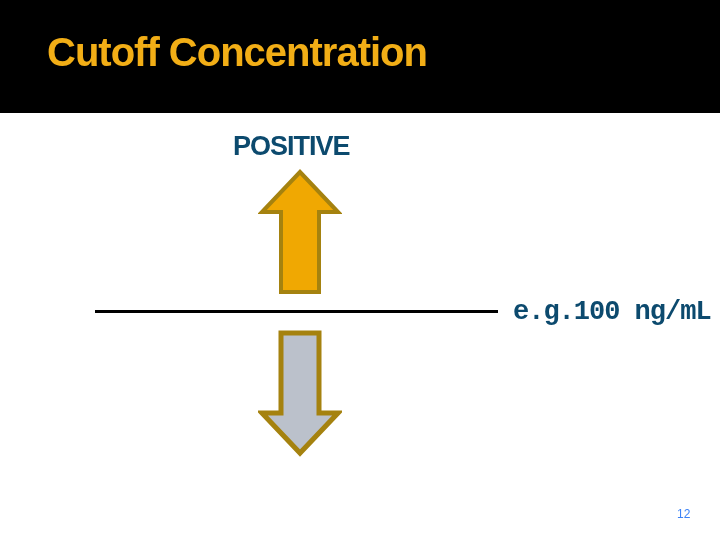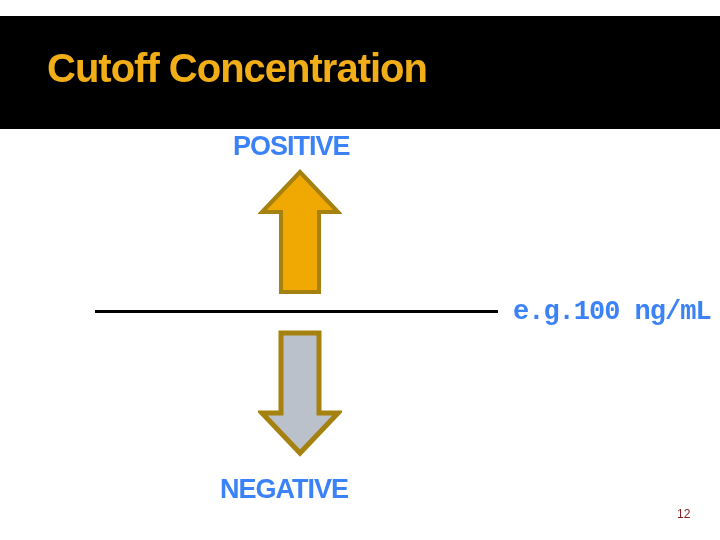--- a/index.html
+++ b/index.html
@@ -13,35 +13,34 @@
     height: 540px;
     background: #ffffff;
     overflow: hidden;
   }
   .header {
     position: absolute;
     left: 0; top: 0;
     width: 720px;
     height: 113px;
     background: #000000;
-    margin-top: 16px;
   }
   .title {
     position: absolute;
     left: 47px;
     top: 30px;
     font-size: 40px;
     font-weight: 700;
     letter-spacing: -1px;
     color: #F2AE16;
     white-space: nowrap;
   }
   .label {
     position: absolute;
-    color: #3b82f6;
+    color: #0c4a6e;
     font-weight: 700;
     font-size: 27px;
     letter-spacing: -1px;
     white-space: nowrap;
   }
   .positive-label { left: 233px; top: 131px; }
   .negative-label { left: 220px; top: 474px; }
   .cutoff-label   { left: 513px; top: 297px; font-family: Liberation Mono, monospace; }
   .cutoff-line {
     position: absolute;
@@ -52,21 +51,21 @@
     background: #000000;
   }
   .arrow-svg { position: absolute; display: block; }
   .up-arrow-svg   { left: 258px; top: 168px; }
   .down-arrow-svg { left: 258px; top: 329px; }
   .page-number {
     position: absolute;
     left: 677px;
     top: 507px;
     font-size: 12px;
-    color: #7f1d1d;
+    color: #3b82f6;
   }
 </style>
 </head>
 <body>
 
 <div class="slide">
 
   <div class="header">
     <div class="title">Cutoff Concentration</div>
   </div>
@@ -78,17 +77,16 @@
   </svg>
 
   <div class="cutoff-line"></div>
 
   <div class="label cutoff-label">e.g.100 ng/mL</div>
 
   <svg class="arrow-svg down-arrow-svg" width="84" height="128" viewBox="0 0 84 128">
     <polygon points="23,4 61,4 61,84 80,84 42,124 4,84 23,84" stroke-width="5" stroke-linejoin="miter" fill="#BBC1CB" stroke="#A5820F"></polygon>
   </svg>
 
-  <div class="label negative-label">NEGATIVE</div>
 
   <div class="page-number">12</div>
 
 </div>
 
 </body></html>

